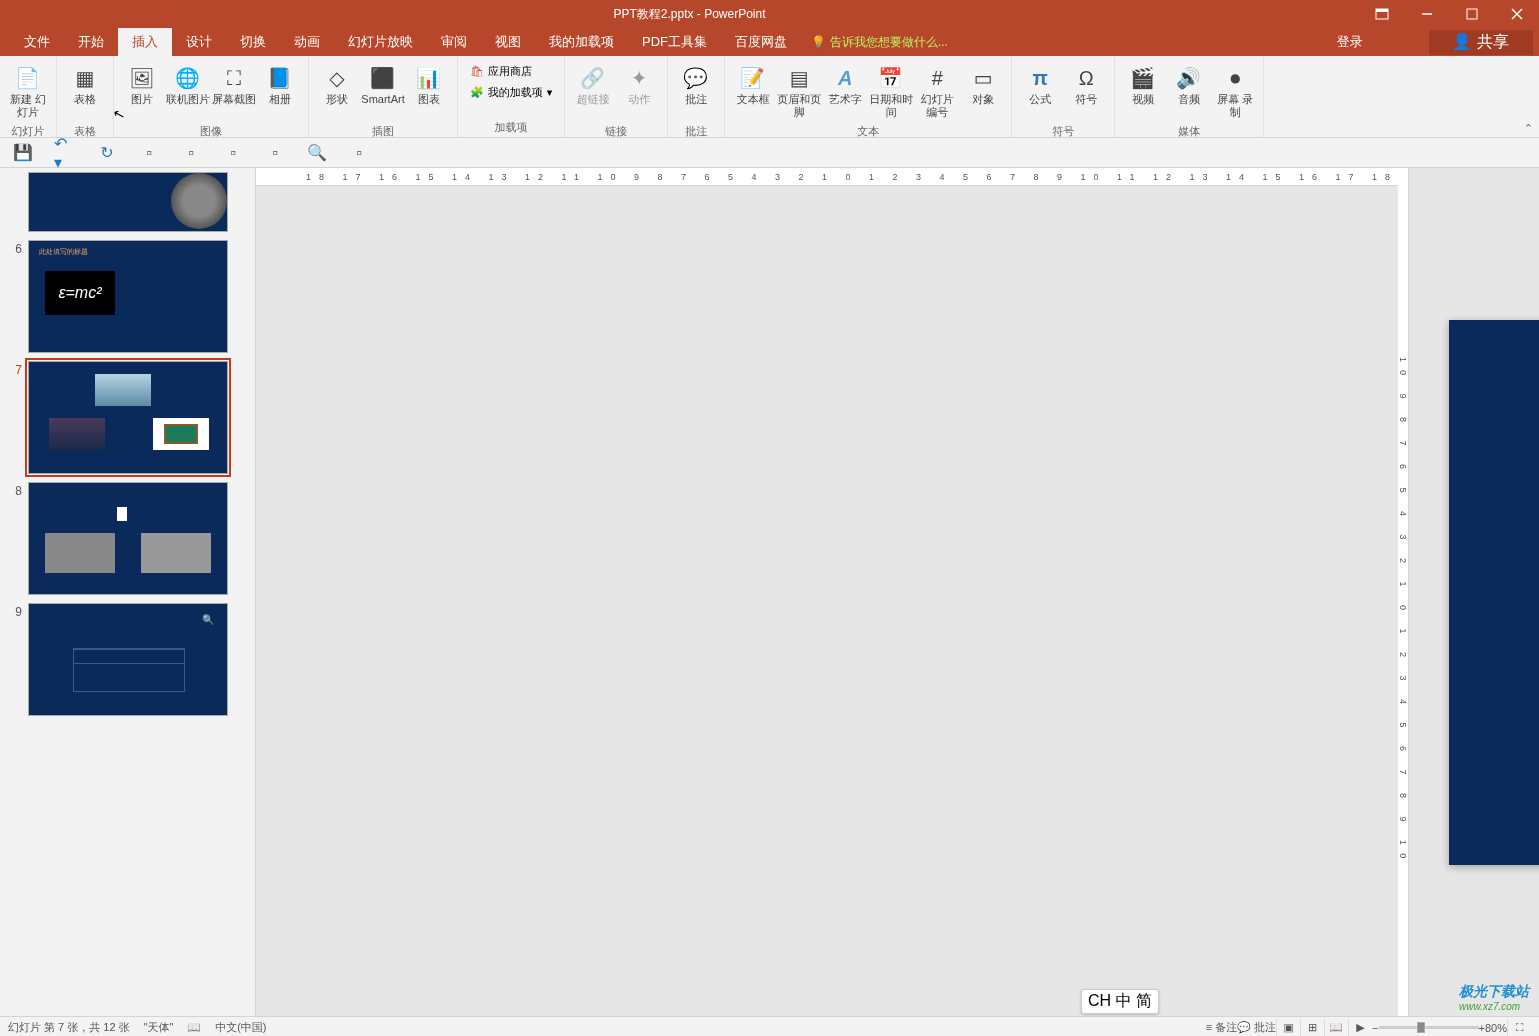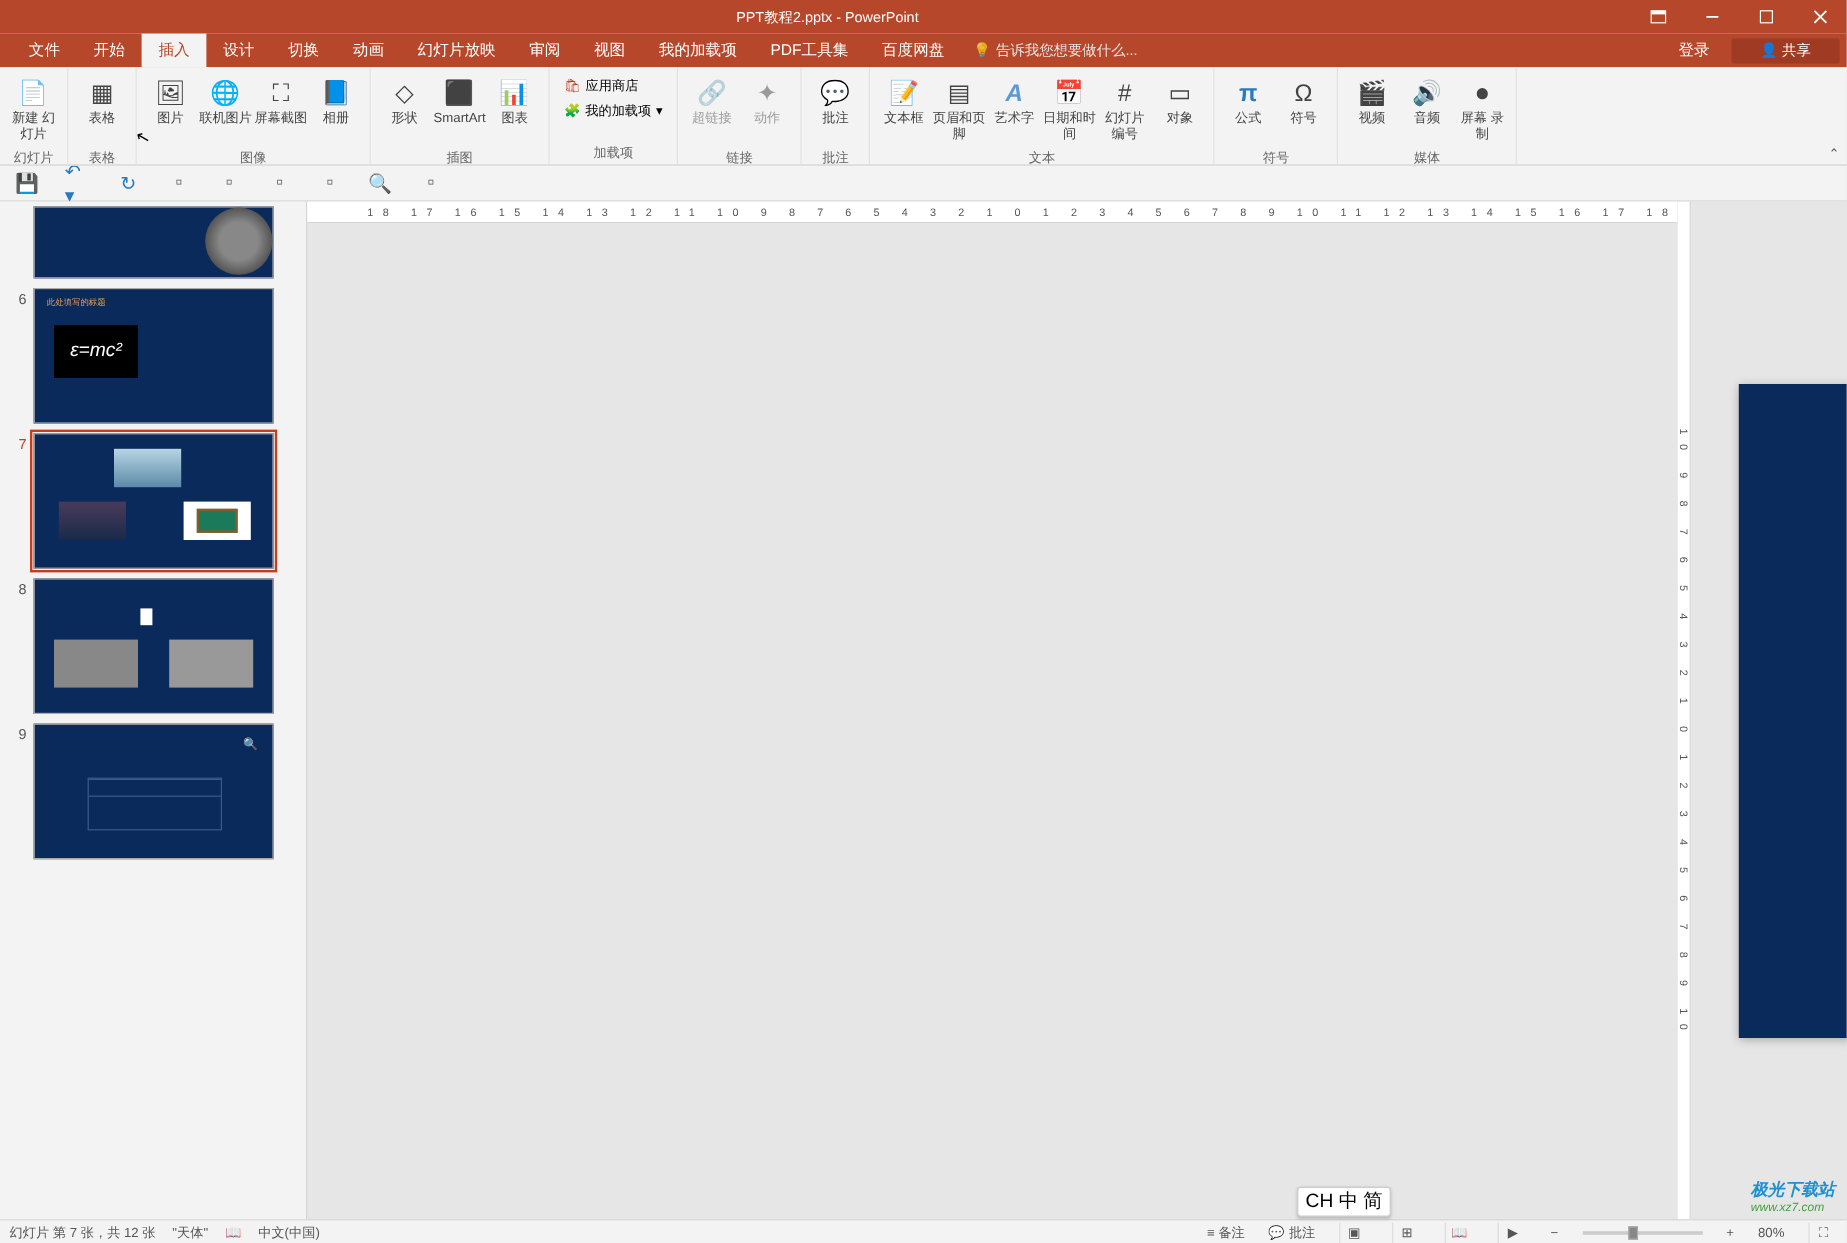--- a/index.html
+++ b/index.html
@@ -9,24 +9,24 @@
 .titlebar { background: #b7472a; height: 28px; display: flex; align-items: center; color: #fff; font-size: 12px; }
 .titlebar .center { flex: 1; text-align: center; }
 .titlebar .wincontrols { display: flex; align-items: center; gap: 0; }
 .titlebar .wincontrols .btn { width: 45px; height: 28px; display: flex; align-items: center; justify-content: center; cursor: pointer; }
 
 
 .menubar { background: #b7472a; height: 28px; display: flex; align-items: center; color: #fff; font-size: 13px; padding-left: 10px; }
 .menubar .tab { padding: 0 14px; height: 28px; display: flex; align-items: center; cursor: pointer; }
 .menubar .tab.active { background: #f3f3f3; color: #b7472a; }
 .menubar .spacer { flex: 1; }
-.menubar .tellme { color: #e5e5e5; font-size: 12px; padding-left: 10px; }
+.menubar .tellme { color: #bef264; font-size: 12px; padding-left: 10px; }
 .menubar .tellme .bulb { opacity: .7; margin-right: 4px; }
 .menubar .right { display: flex; align-items: center; gap: 4px; padding-right: 6px; }
-.menubar .share { background: #9f3a23; padding: 2px 24px; border-radius: 2px; font-size: 12px; }
+.menubar .share { background: #9f3a23; padding: 2px 24px; border-radius: 2px; font-size: 16px; margin-left: 48px; }
 
 
 .ribbon { background: #f3f3f3; height: 82px; border-bottom: 1px solid #d4d4d4; display: flex; position: relative; }
 .group { display: flex; flex-direction: column; align-items: center; border-right: 1px solid #e1e1e1; padding: 4px 6px 0; }
 .group .items { display: flex; align-items: flex-start; gap: 2px; flex: 1; }
 .group .label { font-size: 11px; color: #666; padding: 2px 0; }
 .rcmd { display: flex; flex-direction: column; align-items: center; justify-content: flex-start; width: 44px; height: 62px; cursor: pointer; padding-top: 3px; font-size: 11px; color: #444; text-align: center; line-height: 1.2; }
 .rcmd .ico { width: 32px; height: 30px; display: flex; align-items: center; justify-content: center; font-size: 20px; }
 .rcmd.disabled { opacity: .5; }
 .vstack { display: flex; flex-direction: column; gap: 2px; padding: 2px; }
@@ -60,21 +60,21 @@
 .img-city { position: absolute; left: 92px; top: 270px; width: 270px; height: 150px; background: linear-gradient(to bottom, #4a3a5a 0%, #6a4a6a 30%, #2a3a5a 60%, #1a2a4a 100%); }
 .img-city::after { content: ''; position: absolute; inset: 40% 10% 10% 10%; background: radial-gradient(circle at 30% 40%, #fff 1px, transparent 1px), radial-gradient(circle at 60% 60%, #ffa 1px, transparent 1px); background-size: 8px 8px; opacity: .5; }
 .img-board { position: absolute; left: 590px; top: 270px; width: 268px; height: 150px; background: #fff6f0; display: flex; align-items: center; justify-content: center; }
 .img-board .bd { width: 160px; height: 100px; background: #1a7a5a; border: 8px solid #8a5a2a; border-radius: 6px; }
 .img-board .leaf { position: absolute; width: 40px; height: 40px; background: radial-gradient(circle, #e8a030 40%, #c85010 70%); clip-path: polygon(50% 0, 65% 30%, 100% 35%, 75% 60%, 85% 100%, 50% 80%, 15% 100%, 25% 60%, 0 35%, 35% 30%); }
 
 
 .status { height: 22px; background: #f3f3f3; border-top: 1px solid #d4d4d4; display: flex; align-items: center; font-size: 11px; color: #555; padding: 0 8px; }
 .status .left { display: flex; gap: 14px; align-items: center; }
 .status .spacer { flex: 1; }
-.status .right { display: flex; gap: 20px; align-items: center; }
+.status .right { display: flex; gap: 0; align-items: center; }
 .status .vbtn { width: 24px; height: 18px; display: flex; align-items: center; justify-content: center; cursor: pointer; border-left: 1px solid #ddd; }
 .zoom-slider { width: 100px; height: 3px; background: #ccc; position: relative; }
 .zoom-slider .thumb { position: absolute; left: 38%; top: -4px; width: 8px; height: 11px; background: #888; }
 
 
 .vscroll { width: 17px; background: #f0f0f0; border-left: 1px solid #ddd; }
 .hscroll { height: 17px; background: #f0f0f0; border-top: 1px solid #ddd; }
 
 
 .watermark { position: absolute; right: 10px; bottom: 24px; font-size: 14px; font-style: italic; }

